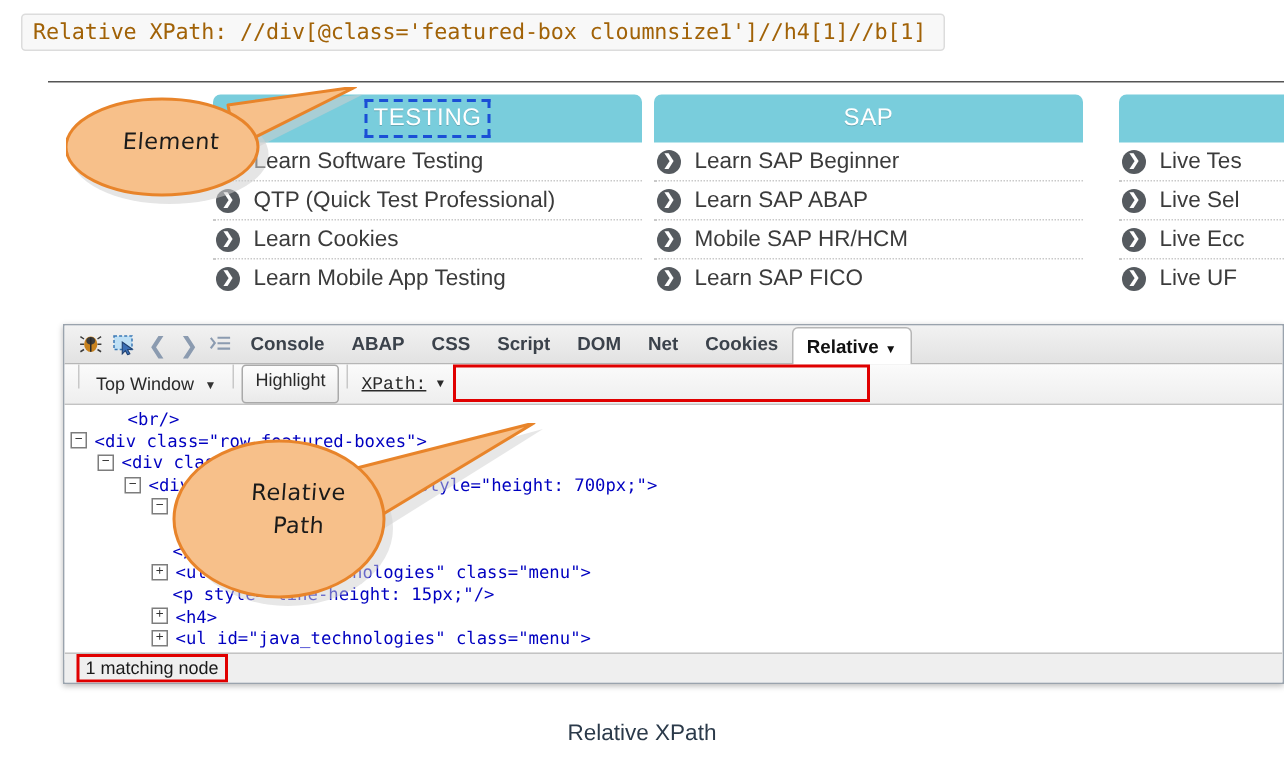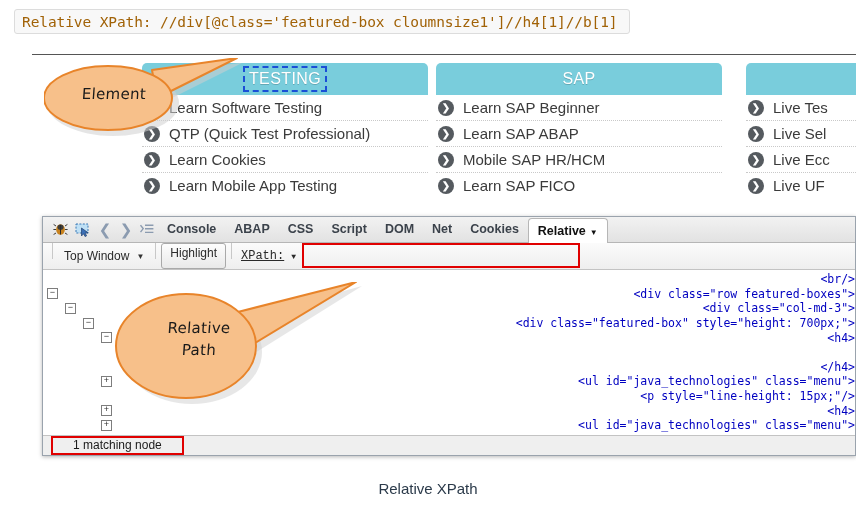--- a/index.html
+++ b/index.html
@@ -247,21 +247,20 @@
     font-family: "DejaVu Sans Mono", "Liberation Mono", monospace;
     font-size: 11.5px;
     padding-top: 2px;
   }
   .tline {
     height: 14.6px;
     display: flex;
     align-items: center;
     white-space: nowrap;
     color: #0000c0;
-    justify-content: space-between;
   }
   .twist {
     display: inline-block;
     width: 9px; height: 9px;
     border: 1px solid #7d7d7d;
     background: #fff;
     color: #333;
     font-size: 9px;
     line-height: 7px;
     text-align: center;
@@ -286,21 +285,21 @@
     border-top: 1px solid #c3c3c3;
     display: flex;
     align-items: center;
     padding-left: 8px;
     box-sizing: border-box;
   }
   #fp-status .sttxt {
     font-size: 12px;
     color: #1a1a1a;
     border: 2px solid #e00000;
-    padding: 0px 20px;
+    padding: 0px 4px;
     line-height: 15px;
   }
 
   
   #caption {
     position: absolute;
     left: 0; top: 480px;
     width: 856px;
     text-align: center;
     font-size: 15px;

